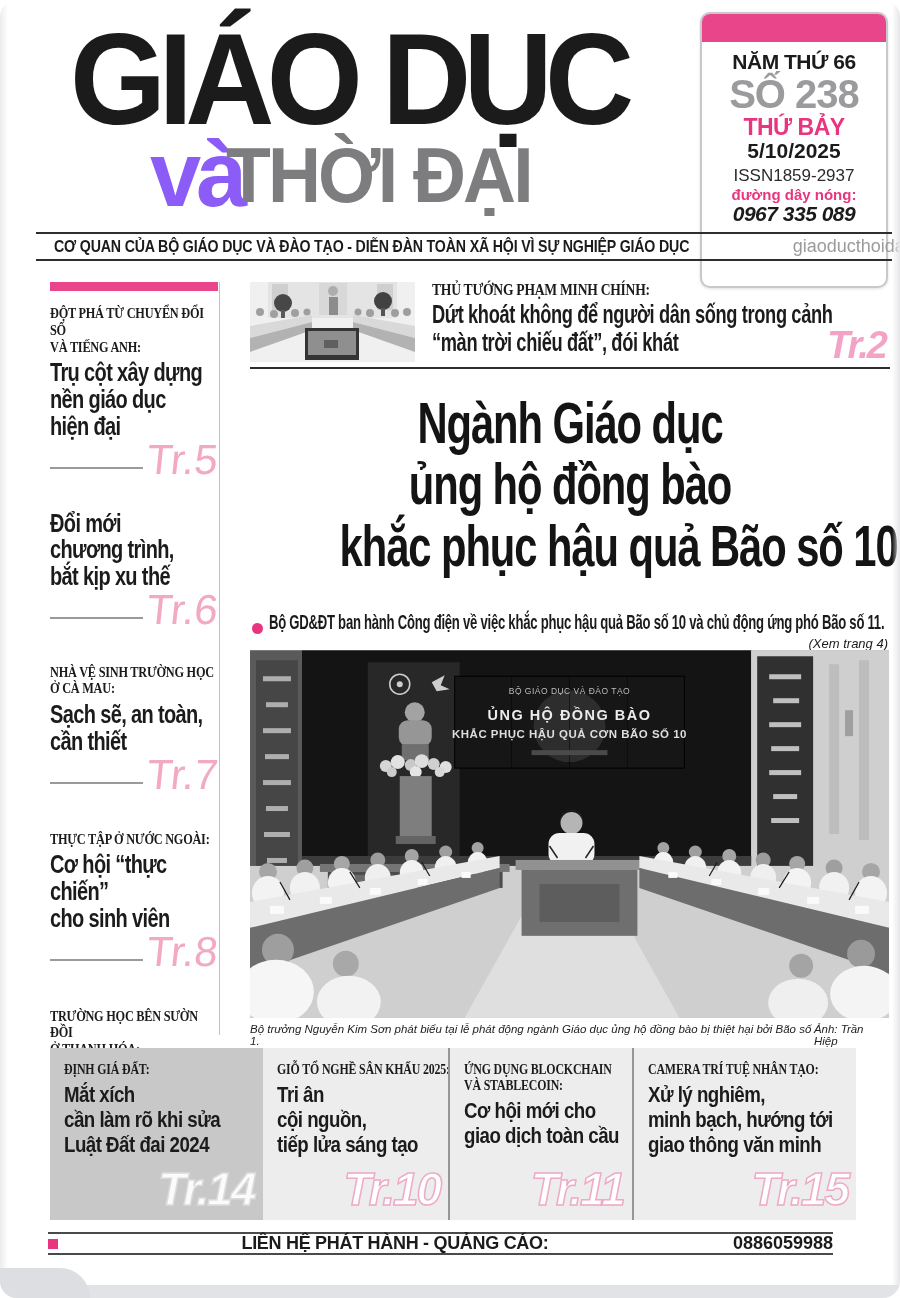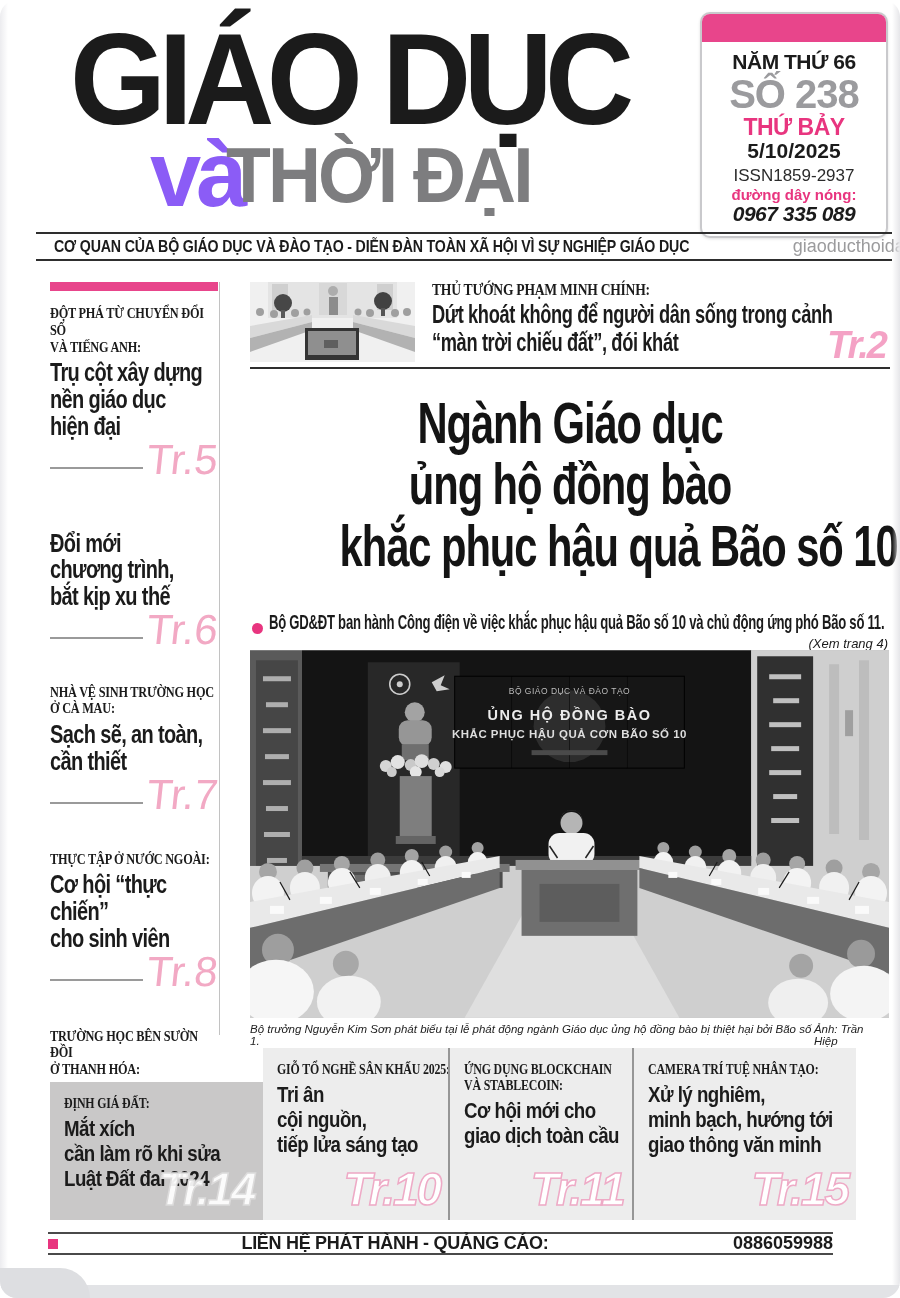--- a/index.html
+++ b/index.html
@@ -7,21 +7,21 @@
         font-family:"Liberation Sans",sans-serif;color:#1b1b1b;border-radius:17px;}
   
   .brand-main{position:absolute;left:70px;top:14px;font-size:130px;font-weight:bold;
 2    color:#e8458b;letter-spacing:-8px;line-height:1;transform:scaleX(.95);transform-origin:left top;white-space:nowrap;}
   .brand-sub{position:absolute;left:150px;top:128px;white-space:nowrap;}
   .brand-va{font-size:92px;font-weight:bold;color:#8b5cf6;letter-spacing:-5px;margin-right:-16px;
     display:inline-block;vertical-align:top;line-height:1;}
   .brand-thoidai{font-size:78px;font-weight:bold;color:#7d7d7f;letter-spacing:-3px;display:inline-block;
     line-height:1;margin-top:8px;transform:scaleX(.94);transform-origin:left top;}
   
-  .issue-box{position:absolute;left:700px;top:12px;width:188px;height:226px;background:#fff;
+  .issue-box{position:absolute;left:700px;top:12px;width:188px;height:276px;background:#fff;
     border:2px solid #c9c9cc;border-radius:10px;overflow:hidden;text-align:center;box-sizing:border-box;
     box-shadow:0 1px 3px rgba(0,0,0,.12);}
   .issue-bar{height:28px;background:#e8458b;}
   .ib-year{margin-top:8px;font-weight:bold;font-size:21px;letter-spacing:-0.5px;}
   .ib-no{font-size:40px;font-weight:bold;color:#9b9b9e;letter-spacing:-1px;line-height:1.02;text-align:center;}
   .ib-weekday{font-size:23px;font-weight:bold;color:#e8357f;letter-spacing:-0.5px;line-height:1.05;}
   .ib-date{font-size:21px;font-weight:bold;line-height:1.1;}
   .ib-issn{font-size:17px;color:#2b2b2b;margin-top:5px;line-height:1.1;}
   .ib-hotline-label{font-size:15px;font-weight:bold;color:#e8357f;line-height:1.15;}
   .ib-hotline{font-size:21px;font-weight:bold;letter-spacing:-0.5px;line-height:1.05;font-style:italic;}
@@ -62,21 +62,21 @@
     transform:scaleX(.64);transform-origin:left top;white-space:nowrap;}
   .ls-see{position:absolute;right:2px;top:26px;font-style:italic;font-size:13px;color:#1b1b1b;}
   
   .lead-photo{position:absolute;left:250px;top:650px;width:639px;height:368px;background:#c9c9c9;overflow:hidden;}
   .photo-svg{display:block;width:100%;height:100%;}
   .caption-row{position:absolute;left:250px;top:1023px;width:639px;display:flex;justify-content:space-between;
     font-style:italic;font-size:11.5px;color:#222;}
   
   .bottom-strip{position:absolute;left:50px;top:1048px;width:806px;height:172px;display:flex;}
   .bs-box{position:relative;box-sizing:border-box;padding:14px 8px 8px 14px;background:#ededed;overflow:hidden;}
-  .bs-box.b1{background:#c9c8c8;width:220px;margin-top:34px;}
+  .bs-box.b1{background:#c9c8c8;width:220px;}
   .bs-box.b2{width:192px;}
   .bs-box.b3{width:190px;border-left:2px solid #969696;}
   .bs-box.b4{width:232px;border-left:2px solid #969696;}
   .bs-kicker{font-family:"Liberation Serif",serif;font-weight:bold;font-size:14px;line-height:1.15;
     letter-spacing:-0.2px;transform:scaleX(.85);transform-origin:left top;white-space:pre-line;width:240px;}
   .bs-headline{font-size:22px;font-weight:bold;line-height:1.13;letter-spacing:-0.6px;margin-top:5px;
     transform:scaleX(.85);transform-origin:left top;white-space:pre-line;width:260px;}
   .bs-page{position:absolute;right:8px;bottom:4px;font-size:46px;font-weight:bold;font-style:italic;
     letter-spacing:-2px;color:#fff;-webkit-text-stroke:1.5px #eeaac6;}
   .bs-box.b1 .bs-page{-webkit-text-stroke:1.5px #dcdbdb;color:rgba(255,255,255,.92);}
@@ -126,21 +126,21 @@
 VÀ TIẾNG ANH:</div>
       <div class="side-headline">Trụ cột xây dựng
 nền giáo dục
 hiện đại</div>
       <div class="pageref-row">
         <div class="pageref-line"></div>
         <div class="pageref">Tr.5</div>
       </div>
     </div>
 
-    <div class="side-item" style="margin-top:50px;">
+    <div class="side-item" style="margin-top:30px;">
       <div class="side-headline">Đổi mới
 chương trình,
 bắt kịp xu thế</div>
       <div class="pageref-row">
         <div class="pageref-line"></div>
         <div class="pageref">Tr.6</div>
       </div>
     </div>
 
     <div class="side-item" style="margin-top:34px;">

